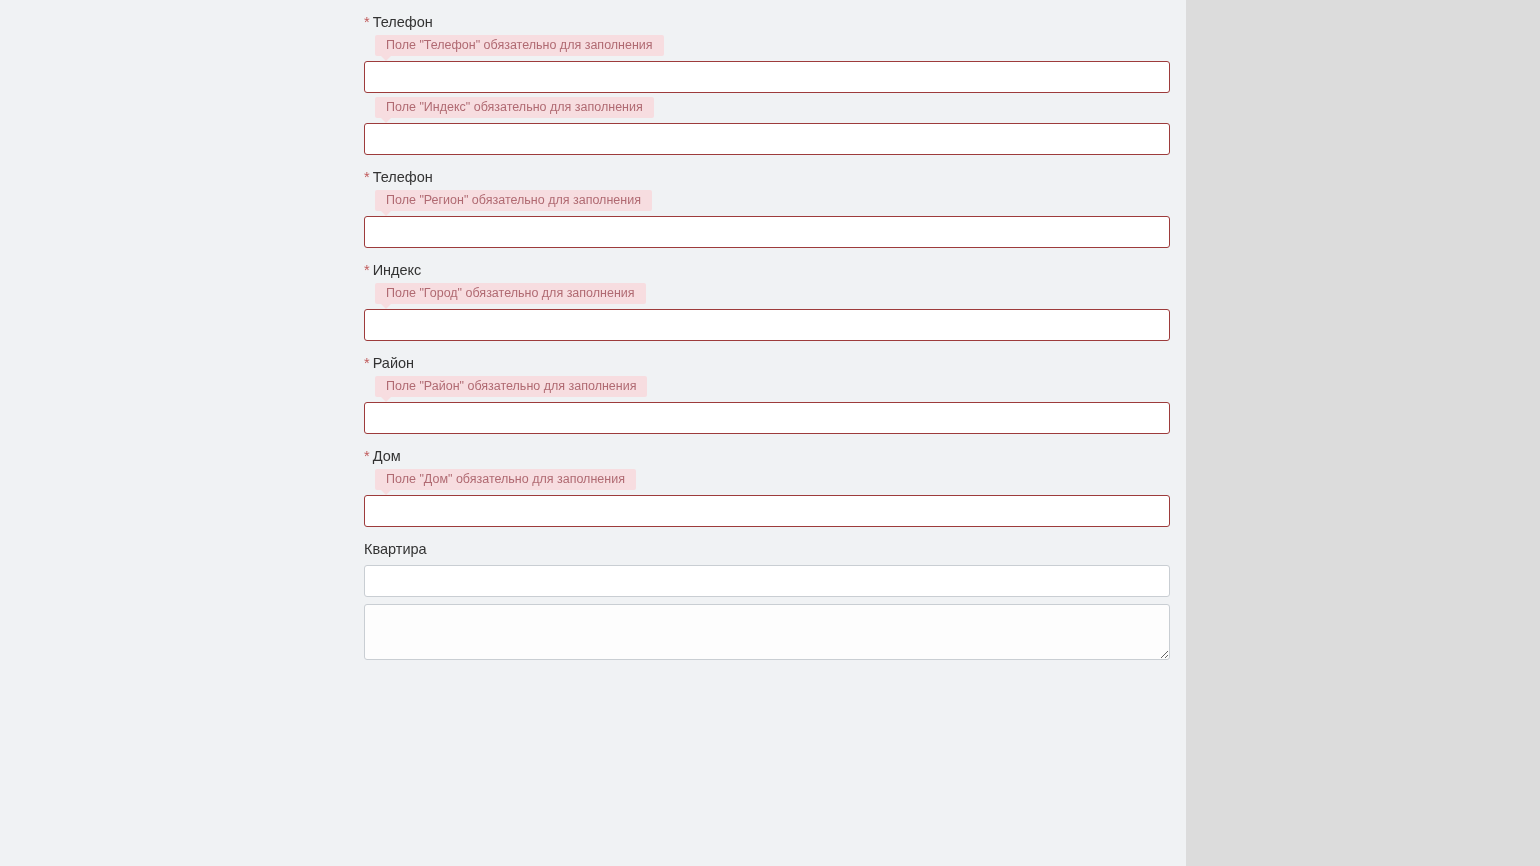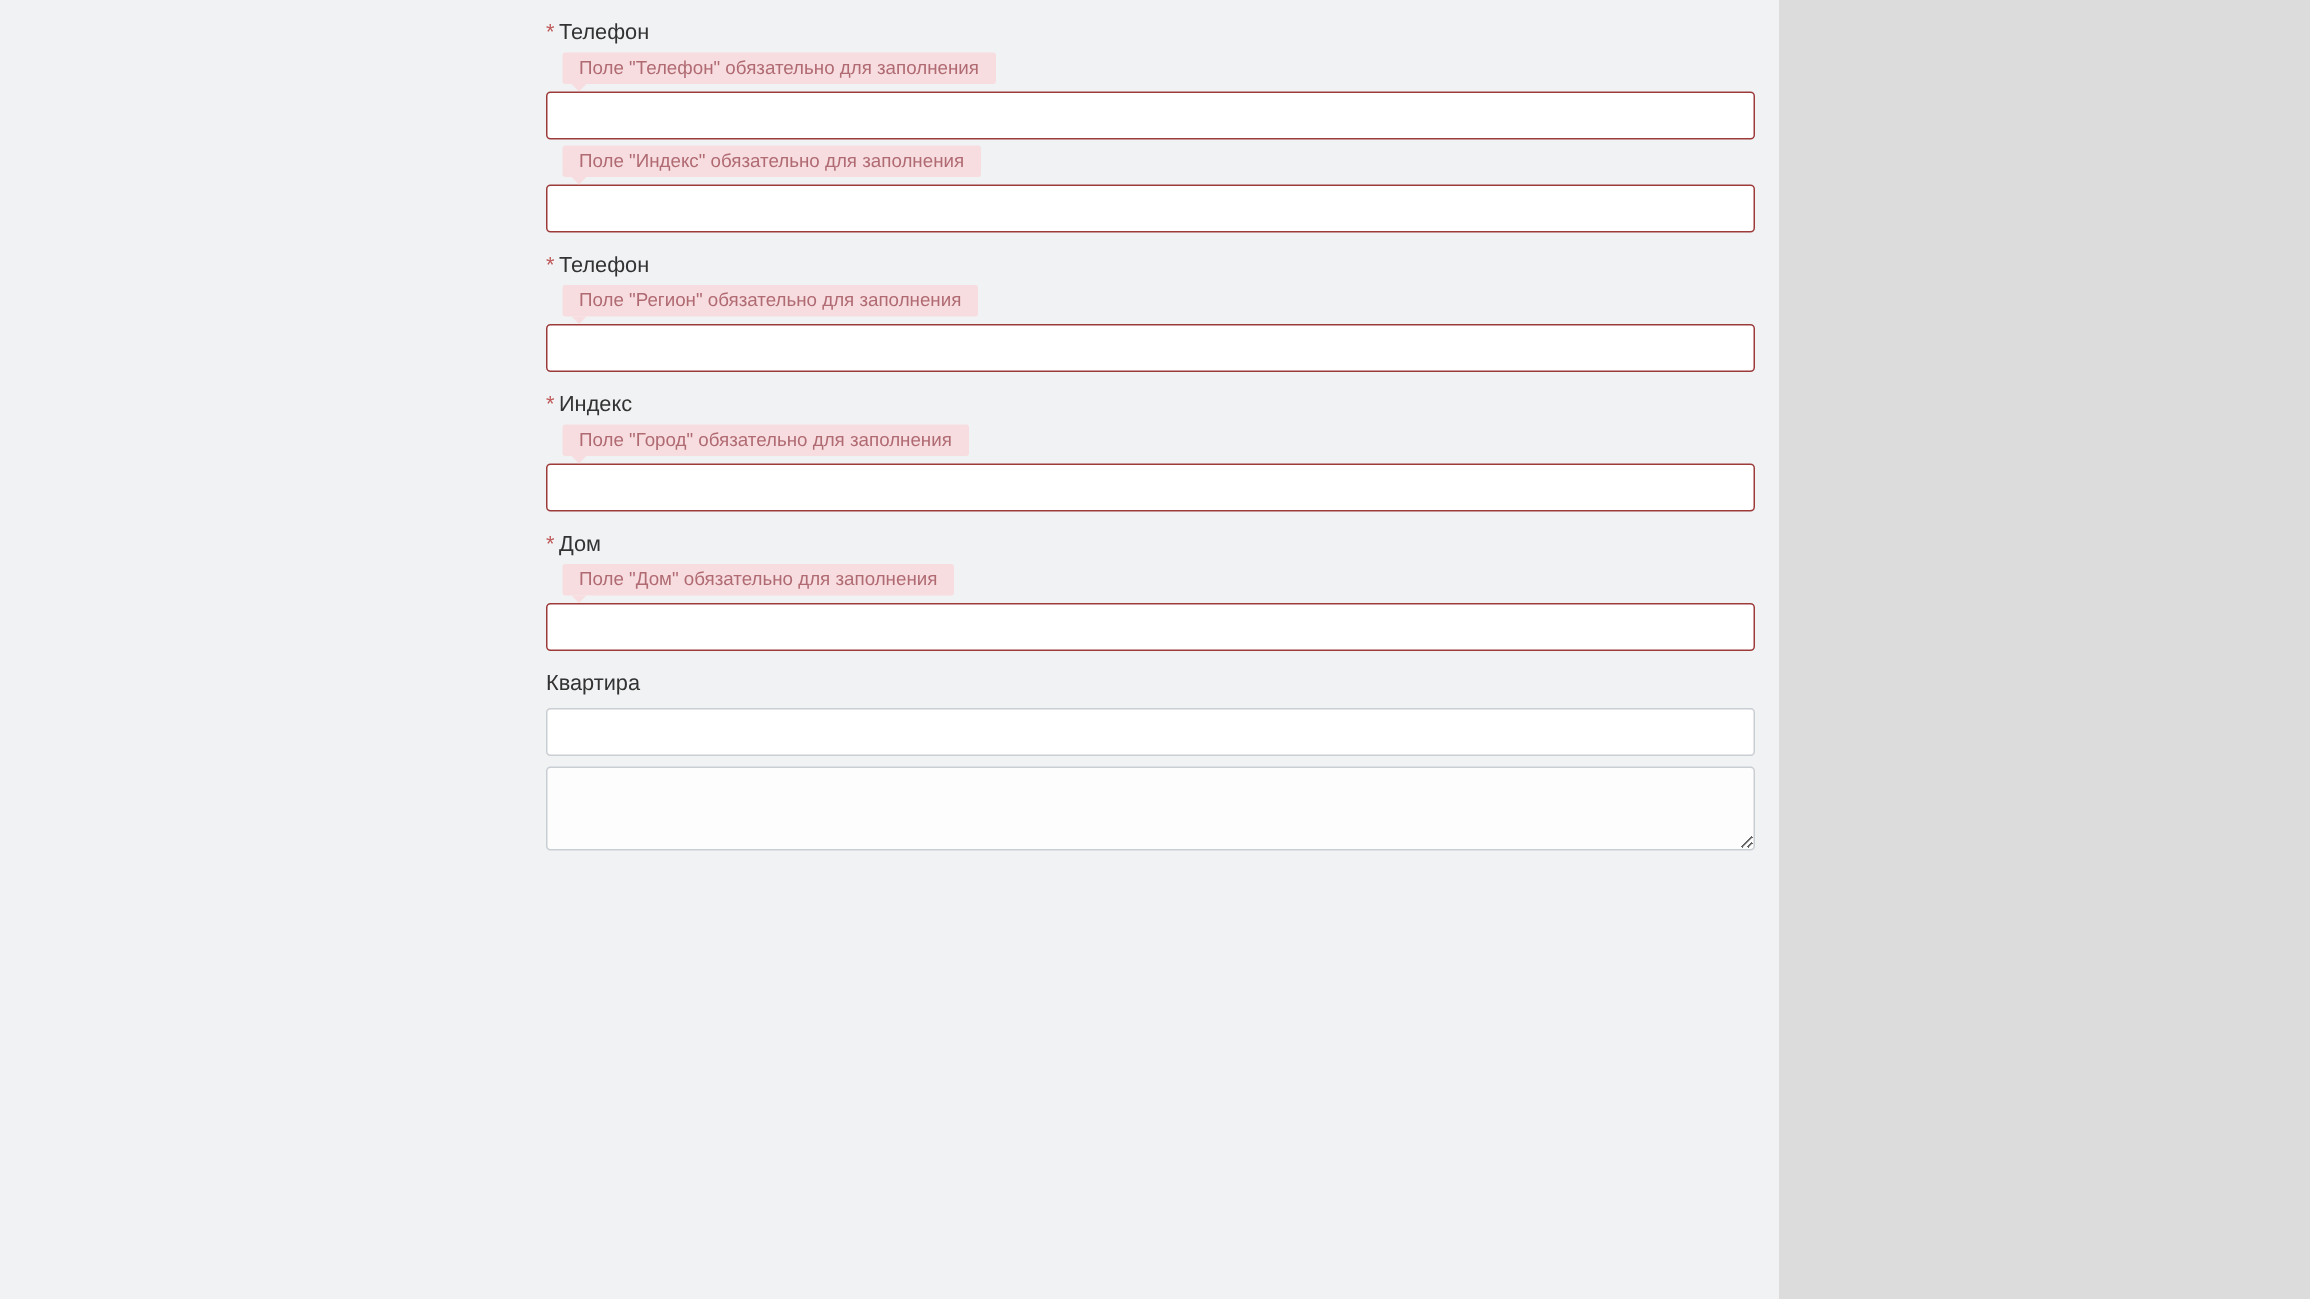--- a/index.html
+++ b/index.html
@@ -160,20 +160,27 @@
       </div>
 
       <div class="field">
         <label class="field-label"><span class="req-star">*</span><span>Индекс</span></label>
         <div class="error-wrap">
           <div class="error-msg">Поле "Город" обязательно для заполнения</div>
         </div>
         <input class="text-input" type="text" value="" style="">
       </div>
 
+      <div class="field">
+        <label class="field-label"><span class="req-star">*</span><span>Район</span></label>
+        <div class="error-wrap">
+          <div class="error-msg">Поле "Район" обязательно для заполнения</div>
+        </div>
+        <input class="text-input" type="text" value="" style="">
+      </div>
 
 
       <div class="field">
         <label class="field-label"><span class="req-star">*</span><span>Дом</span></label>
         <div class="error-wrap">
           <div class="error-msg">Поле "Дом" обязательно для заполнения</div>
         </div>
         <input class="text-input" type="text" value="" style="">
       </div>
 

